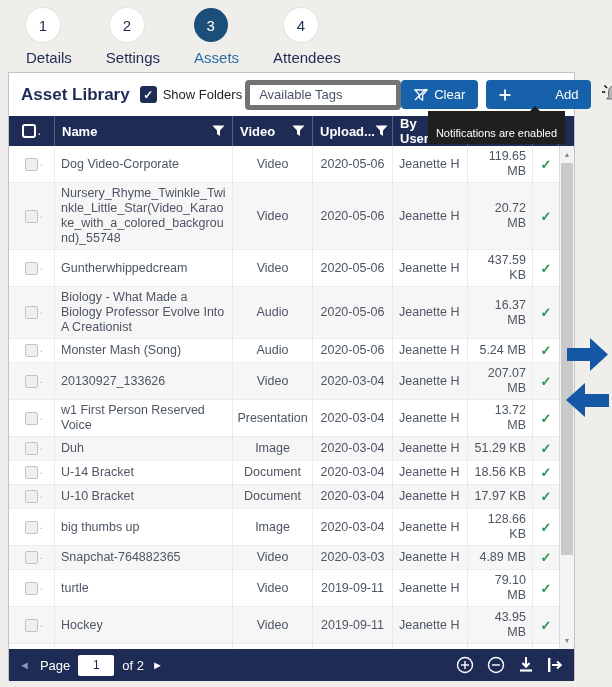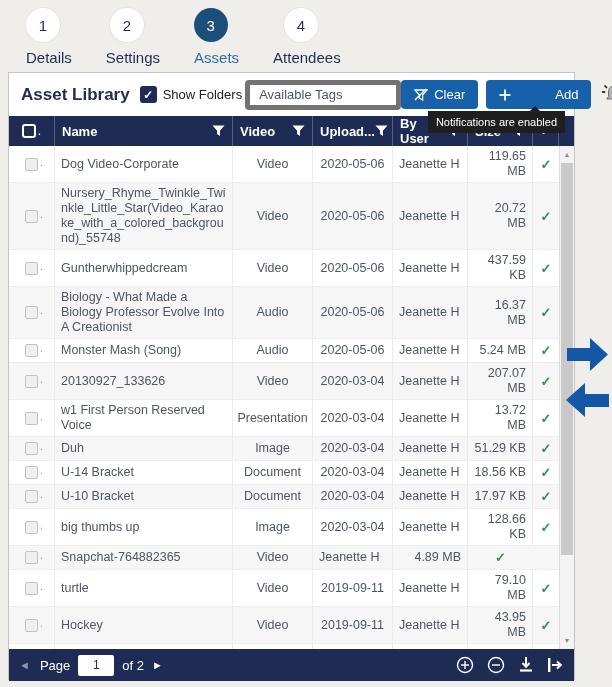--- a/index.html
+++ b/index.html
@@ -50,21 +50,21 @@
     font-size:13px; display:inline-flex; align-items:center; gap:6px; padding:0 13px;
     cursor:pointer; font-family:"Liberation Sans",sans-serif; white-space:nowrap;
   }
   .btn-clear { margin-left:auto; }
   .btn-add { margin-left:8px;gap:44px; }
   .bell-wrap { margin-left:9px; width:30px; display:flex; justify-content:center; }
 
   
   .tooltip {
     position:absolute; top:38px; right:9px; z-index:30;
-    background:#1f1f1f; color:#fff; font-size:11px; padding:5px 8px 5px;
+    background:#1f1f1f; color:#fff; font-size:11px; padding:16px 8px 5px;
     white-space:nowrap;
   }
   .tooltip-arrow {
     position:absolute; top:-5px; right:24px; width:0; height:0;
     border-left:6px solid transparent; border-right:6px solid transparent;
     border-bottom:6px solid #1f1f1f;
   }
 
   
   .tbl-header {
@@ -414,20 +414,21 @@
             <span class="green-check">✓</span>
           </div>
         </div>
 
         <div class="row alt">
           <div class="cell c-cb">
             <span class="row-cb"></span>
           </div>
           <div class="cell c-name">Snapchat-764882365</div>
           <div class="cell c-type">Video</div>
+          <div class="cell c-date">2020-03-03</div>
           <div class="cell">Jeanette H</div>
           <div class="cell c-size">4.89 MB</div>
           <div class="cell c-check">
             <span class="green-check">✓</span>
           </div>
         </div>
 
         <div class="row">
           <div class="cell c-cb">
             <span class="row-cb"></span>

